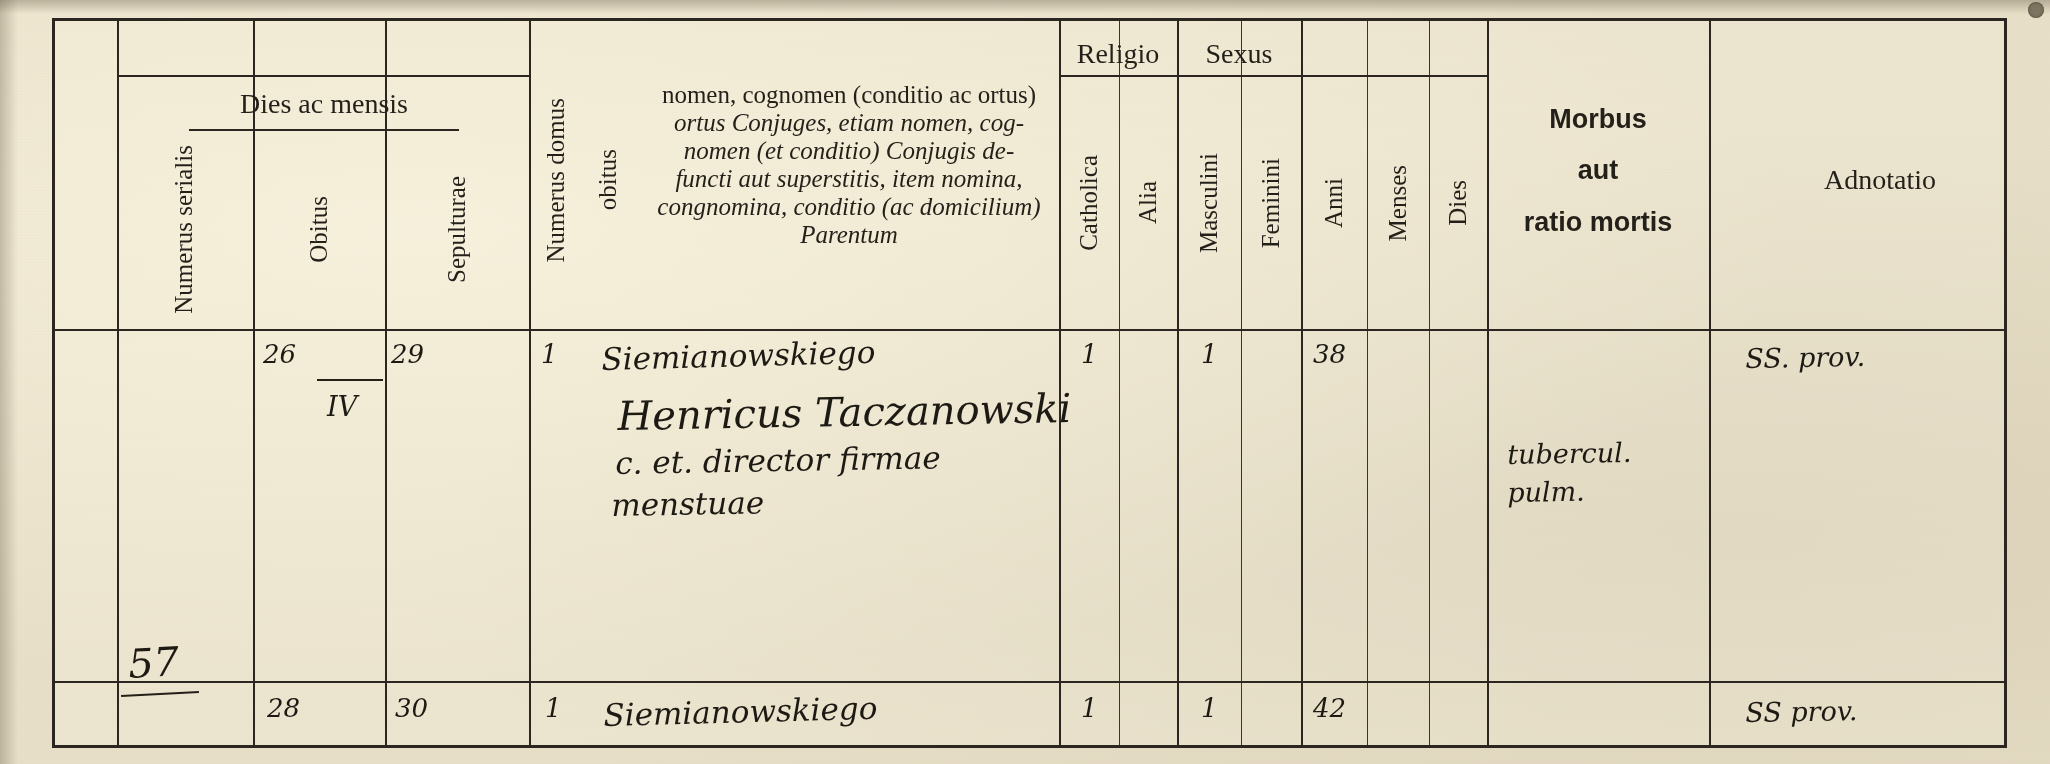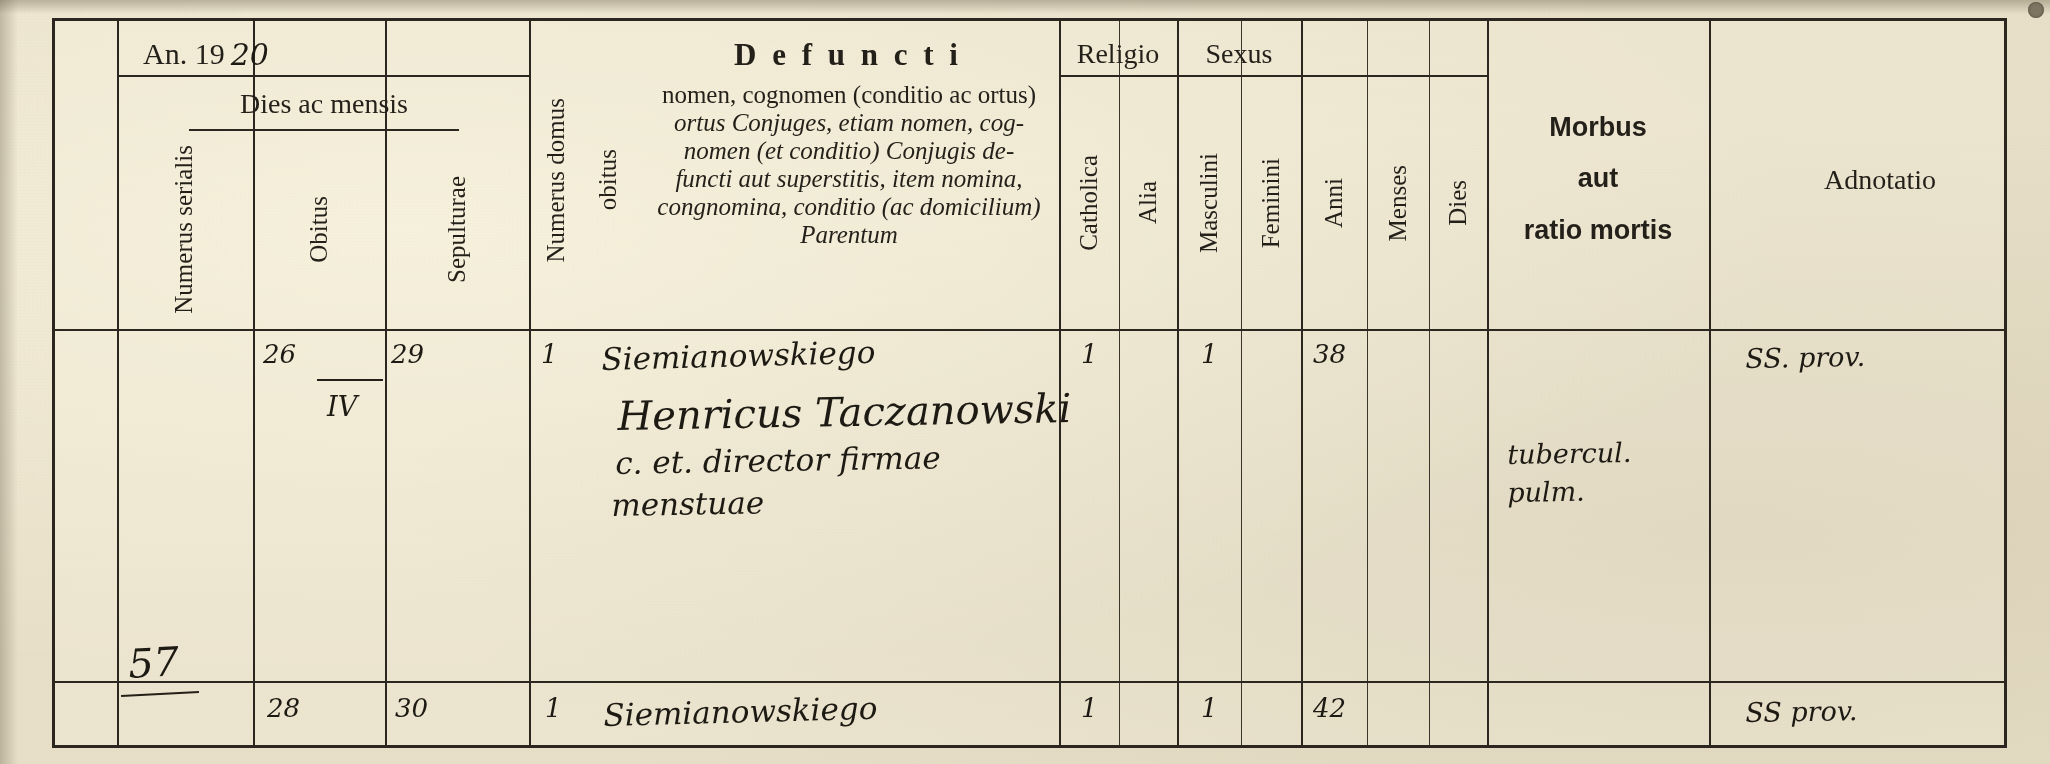--- a/index.html
+++ b/index.html
@@ -147,24 +147,20 @@
     <div class="vline thin" style="left:1374px;"></div>
     <div class="vline" style="left:1432px;"></div>
     <div class="vline" style="left:1654px;"></div>
 
     <div class="hline" style="top:54px; left:62px; right:1955px; width:412px;"></div>
     <div class="hline" style="top:108px; left:134px; width:270px;"></div>
     <div class="hline" style="top:54px; left:1004px; width:428px;"></div>
     <div class="hline" style="top:308px; left:0; right:0;"></div>
     <div class="hline" style="top:660px; left:0; right:0;"></div>
 
-    <div class="cell t-an hdr-serif" style="left:64px; top:12px; width:408px; height:42px; justify-content:flex-start; padding-left:24px;">
-      <span>An. 19</span>
-      <span class="hand h-num" style="position:static; margin-left:6px; font-size:30px;">20</span>
-    </div>
 
     <div class="cell t-dies hdr-serif" style="left:136px; top:60px; width:266px; height:46px;">Dies ac mensis</div>
 
     <div class="cell t-vsmall hdr-serif" style="left:64px; top:110px; width:130px; height:196px;">
       <span class="vert">Numerus serialis</span>
     </div>
 
     <div class="cell t-vsmall hdr-serif" style="left:200px; top:110px; width:128px; height:196px;">
       <span class="vert">Obitus</span>
     </div>
@@ -173,21 +169,20 @@
       <span class="vert">Sepulturae</span>
     </div>
 
     <div class="cell t-vsmall hdr-serif" style="left:476px; top:12px; width:50px; height:294px;">
       <span class="vert">Numerus domus</span>
     </div>
     <div class="cell t-vsmall hdr-serif" style="left:528px; top:12px; width:50px; height:294px;">
       <span class="vert">obitus</span>
     </div>
 
-    <div class="cell t-defuncti hdr-serif" style="left:586px; top:14px; width:414px; height:40px;">D e f u n c t i</div>
 
     <div class="cell t-body hdr-serif" style="left:586px; top:56px; width:416px; height:248px; flex-direction:column; justify-content:flex-start; padding-top:4px;font-family:Liberation Serif, serif;">
       <div class="up">nomen, cognomen (conditio ac ortus)</div>
       <div>ortus Conjuges, etiam nomen, cog-</div>
       <div>nomen (et conditio) Conjugis de-</div>
       <div>functi aut superstitis, item nomina,</div>
       <div>congnomina, conditio (ac domicilium)</div>
       <div>Parentum</div>
     </div>
 
@@ -210,21 +205,21 @@
     <div class="cell t-vsmall hdr-serif" style="left:1248px; top:58px; width:62px; height:248px;">
       <span class="vert">Anni</span>
     </div>
     <div class="cell t-vsmall hdr-serif" style="left:1314px; top:58px; width:58px; height:248px;">
       <span class="vert">Menses</span>
     </div>
     <div class="cell t-vsmall hdr-serif" style="left:1376px; top:58px; width:54px; height:248px;">
       <span class="vert">Dies</span>
     </div>
 
-    <div class="cell t-morbus" style="left:1434px; top:48px; width:218px; height:220px; flex-direction:column; justify-content:center;">
+    <div class="cell t-morbus" style="left:1434px; top:40px; width:218px; height:220px; flex-direction:column; justify-content:center;">
       <div>Morbus</div>
       <div>aut</div>
       <div>ratio mortis</div>
     </div>
 
     <div class="cell t-adnot hdr-serif" style="left:1656px; top:12px; width:296px; height:294px;">Adnotatio</div>
 
     <div class="hand h-num" style="left:208px; top:318px;">26</div>
     <div class="hand h-num" style="left:336px; top:318px;">29</div>
     <div class="hand h-small" style="left:272px; top:362px;margin-top:8px;">IV</div>

